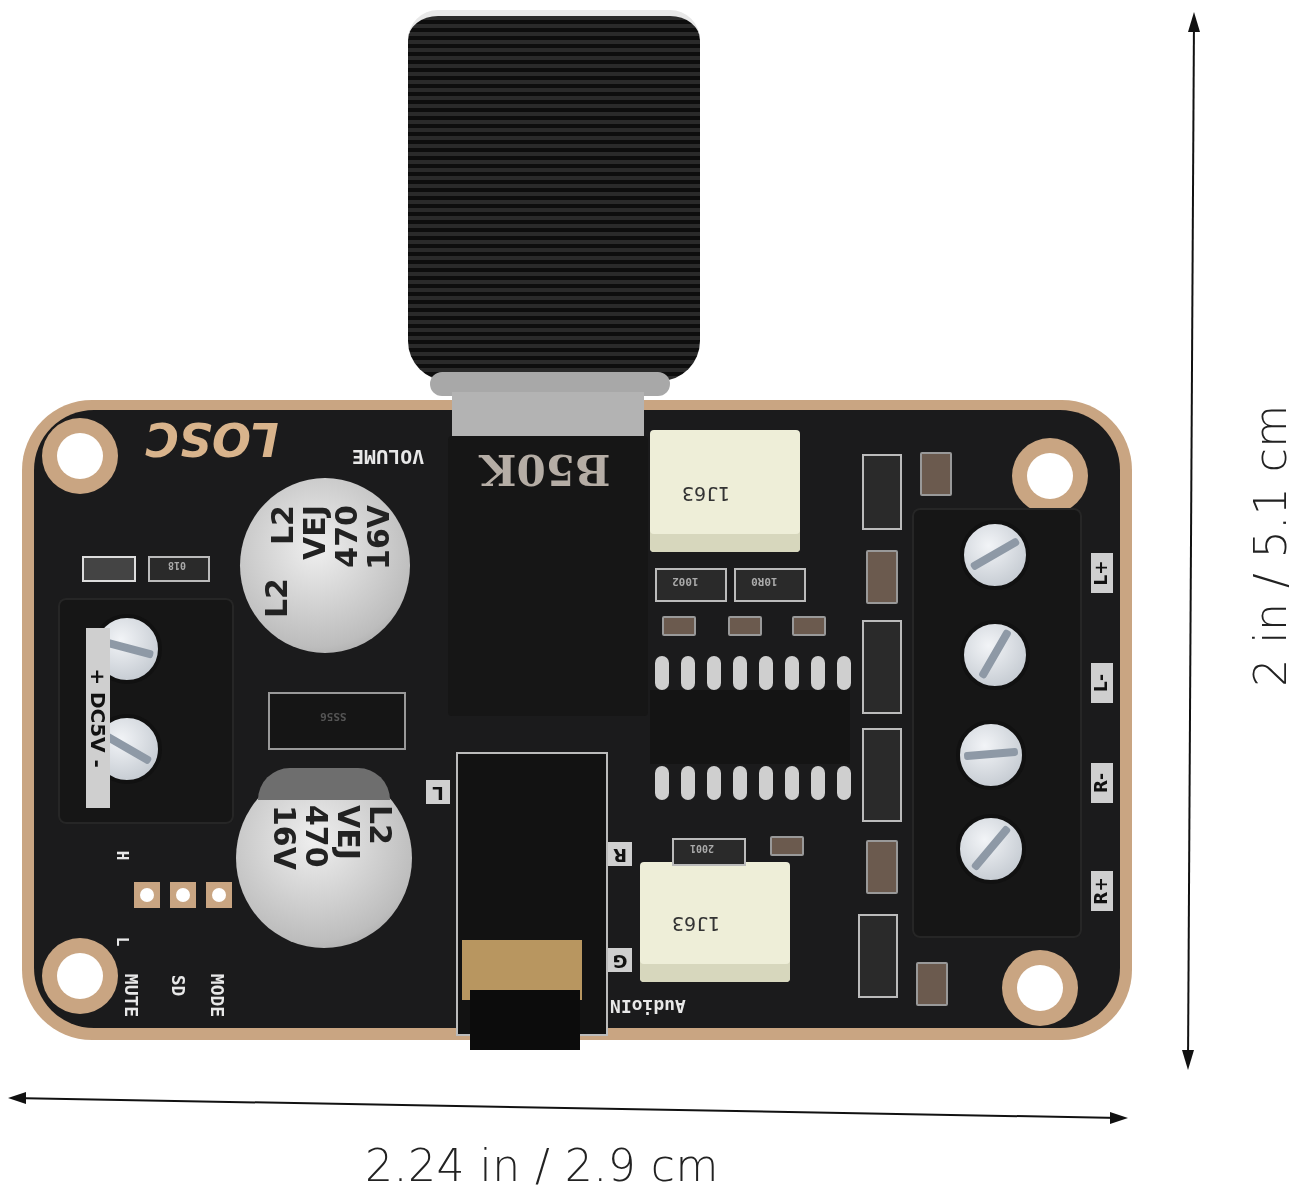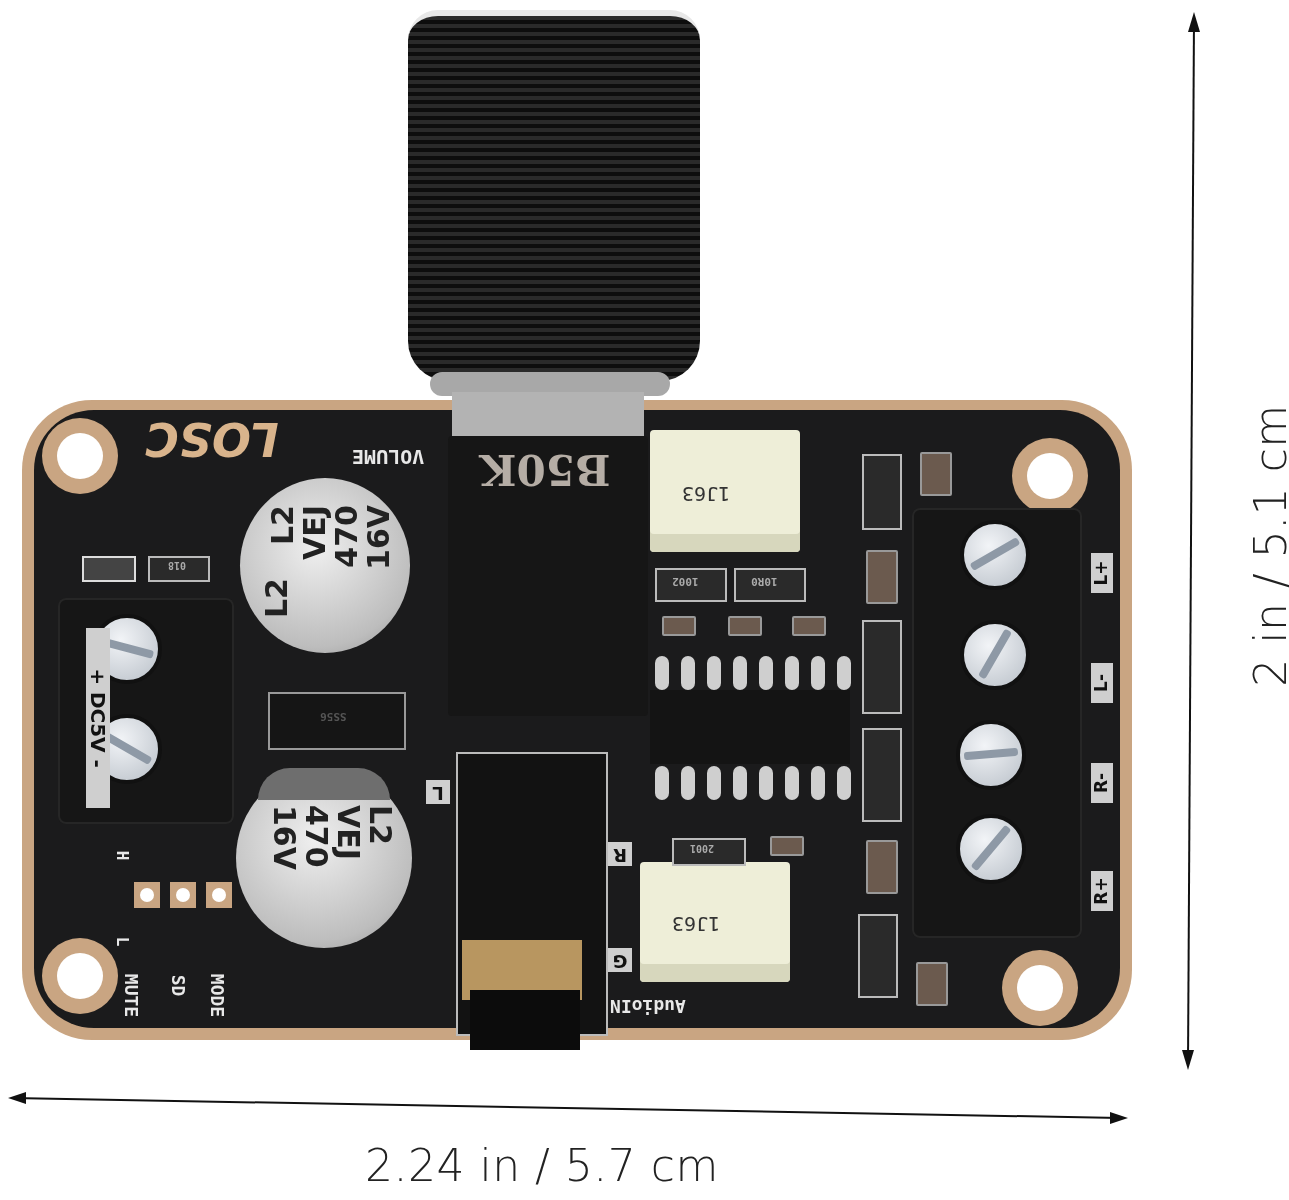--- a/index.html
+++ b/index.html
@@ -26,21 +26,21 @@
   .pad-hole{width:14px;height:14px;border-radius:50%;background:#fff;margin:6px;}
 </style>
 </head>
 <body>
 
 <svg class="abs" style="left:0;top:1080px" width="1289" height="60">
   <line x1="12" y1="18" x2="1120" y2="38" stroke="#111" stroke-width="2"></line>
   <polygon points="8,18 26,12 26,24" fill="#111"></polygon>
   <polygon points="1128,38 1110,32 1110,44" fill="#111"></polygon>
 </svg>
-<div class="abs dim-text" style="left:365px;top:1140px;">2.24 in / 5.7 cm</div>
+<div class="abs dim-text" style="left:365px;top:1140px;">2.24 in / 2.9 cm</div>
 
 <svg class="abs" style="left:1170px;top:0" width="40" height="1080">
   <line x1="24" y1="18" x2="18" y2="1064" stroke="#111" stroke-width="2"></line>
   <polygon points="24,12 18,32 30,32" fill="#111"></polygon>
   <polygon points="18,1070 12,1050 24,1050" fill="#111"></polygon>
 </svg>
 <div class="abs dim-text" style="left:1060px;top:520px;transform:rotate(-90deg);transform-origin:center;width:420px;text-align:center;">2 in / 5.1 cm</div>
 
 <div class="abs pcb"></div>
 <div class="abs pcb-inner"></div>

